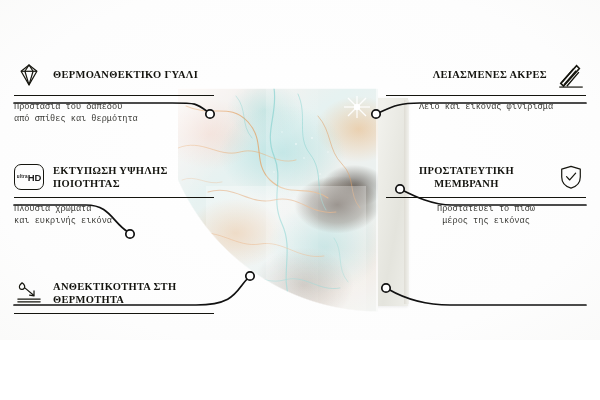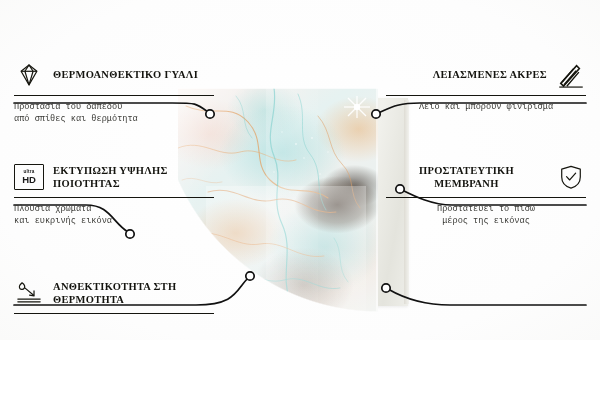--- a/index.html
+++ b/index.html
@@ -126,22 +126,22 @@
   }
   .fdesc{
     font-size:8.6px;
     line-height:1.45;
     color:#3a3a36;
     font-family:Liberation Mono, monospace;
   }
   .hd-badge{
     width:28px;height:24px;
     border:1.4px solid #16160f;
-    border-radius:1px;
-    display:flex;flex-direction:column;
+    border-radius:7px;
+    display:flex;flex-direction:row;
     align-items:center;justify-content:center;
     line-height:1;
     font-family:"Liberation Sans", sans-serif;
   }
   .hd-badge .u{font-size:4.6px;letter-spacing:.2px;font-weight:bold;}
   .hd-badge .h{font-size:9.5px;font-weight:bold;letter-spacing:-.2px;margin-top:.5px;}
 </style>
 </head>
 <body>
 
@@ -270,21 +270,21 @@
             <line x1="7" y1="24" x2="19" y2="10"></line>
             <line x1="10" y1="25.5" x2="22" y2="11.5"></line>
             <line x1="5" y1="21" x2="16" y2="8"></line>
           </g>
           <line x1="2" y1="27" x2="26" y2="27" stroke-width="1.3"></line>
         </svg>
       </span>
       <span class="ftitle">ΛΕΙΑΣΜΕΝΕΣ ΑΚΡΕΣ</span>
     </div>
     <div class="rule"></div>
-    <div class="fdesc">Λείο και μπορούν φινίρισμα</div>
+    <div class="fdesc">Λείο και εικόνας φινίρισμα</div>
   </div>
 
   <div class="feature right f2">
     <div class="fhead">
       <span class="ficon">
         <svg viewBox="0 0 28 28" width="26" height="26" fill="none" stroke="#16160f" stroke-width="1.3" stroke-linecap="round" stroke-linejoin="round">
           <path d="M14,2.5 L24,5.6 V14 C24,20.2 19.4,24.4 14,26 C8.6,24.4 4,20.2 4,14 V5.6 Z"></path>
           <path d="M9.2,13.6 L12.6,17.2 L19,9.8"></path>
         </svg>
       </span>

